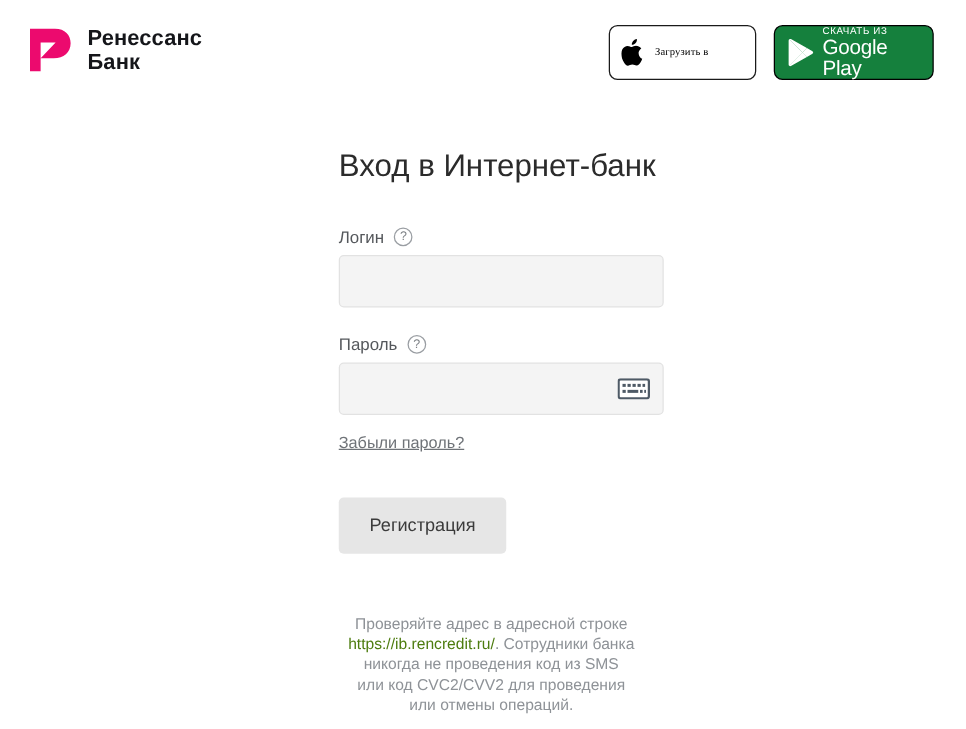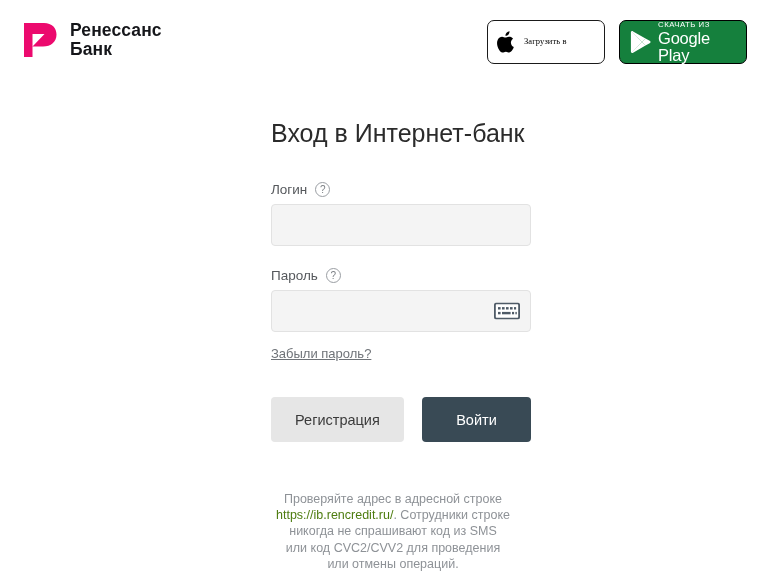--- a/index.html
+++ b/index.html
@@ -307,23 +307,22 @@
           <rect x="21.4" y="9.4" width="1.4" height="2.4" fill="#4e5a66"></rect>
         </svg>
       </span>
     </div>
   </div>
 
   <a class="forgot-link">Забыли пароль?</a>
 
   <div class="buttons-row">
     <button class="btn btn-secondary">Регистрация</button>
-    <button class="btn btn-primary">Войти</button>
   </div>
 </div>
 
 <div class="footer-note">
   <span>Проверяйте адрес в адресной строке</span><br>
-  <a>https://ib.rencredit.ru/</a><span>. Сотрудники строке</span><br>
-  <span>никогда не спрашивают код из SMS</span><br>
+  <a>https://ib.rencredit.ru/</a><span>. Сотрудники банка</span><br>
+  <span>никогда не проведения код из SMS</span><br>
   <span>или код CVC2/CVV2 для проведения</span><br>
   <span>или отмены операций.</span>
 </div>
 
 </body></html>

